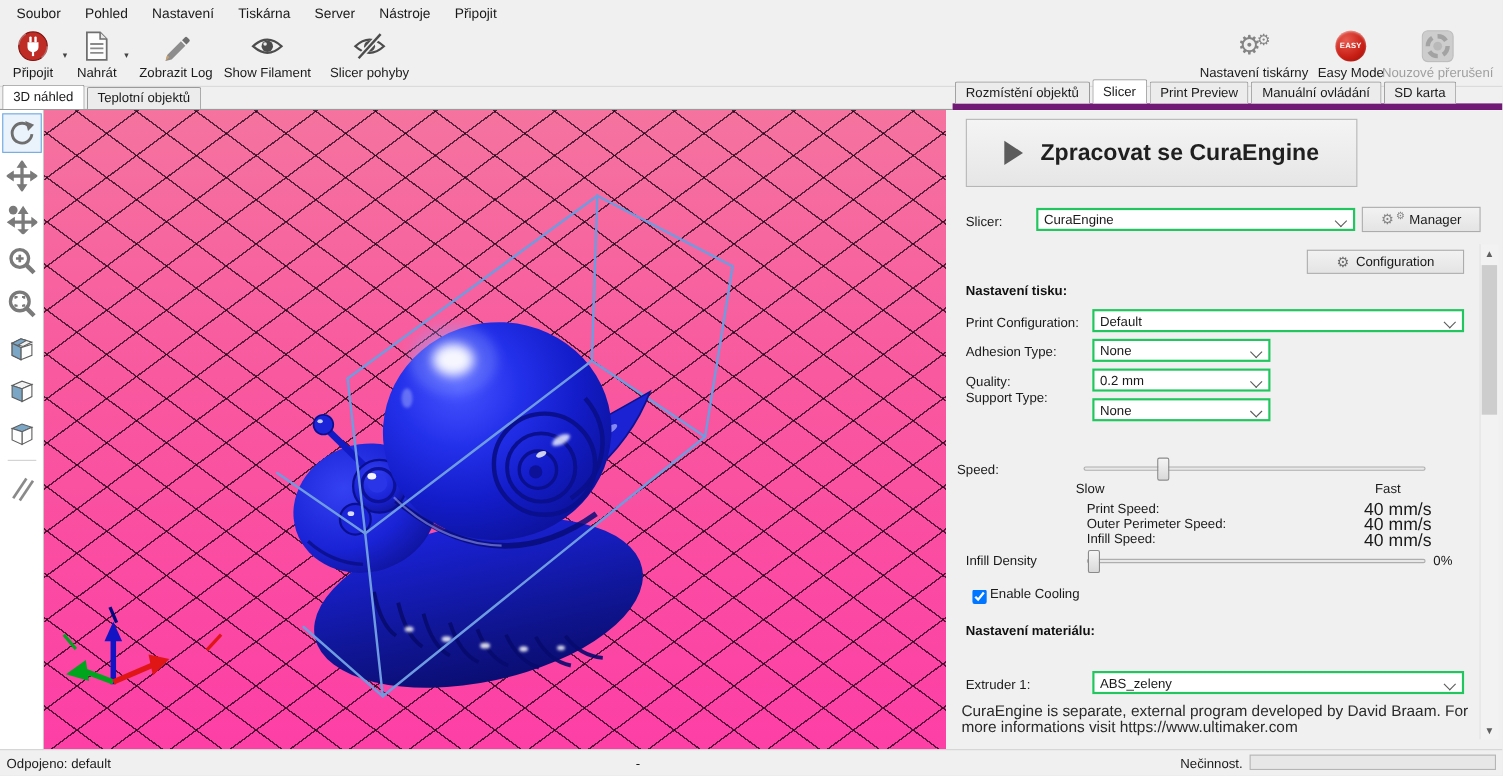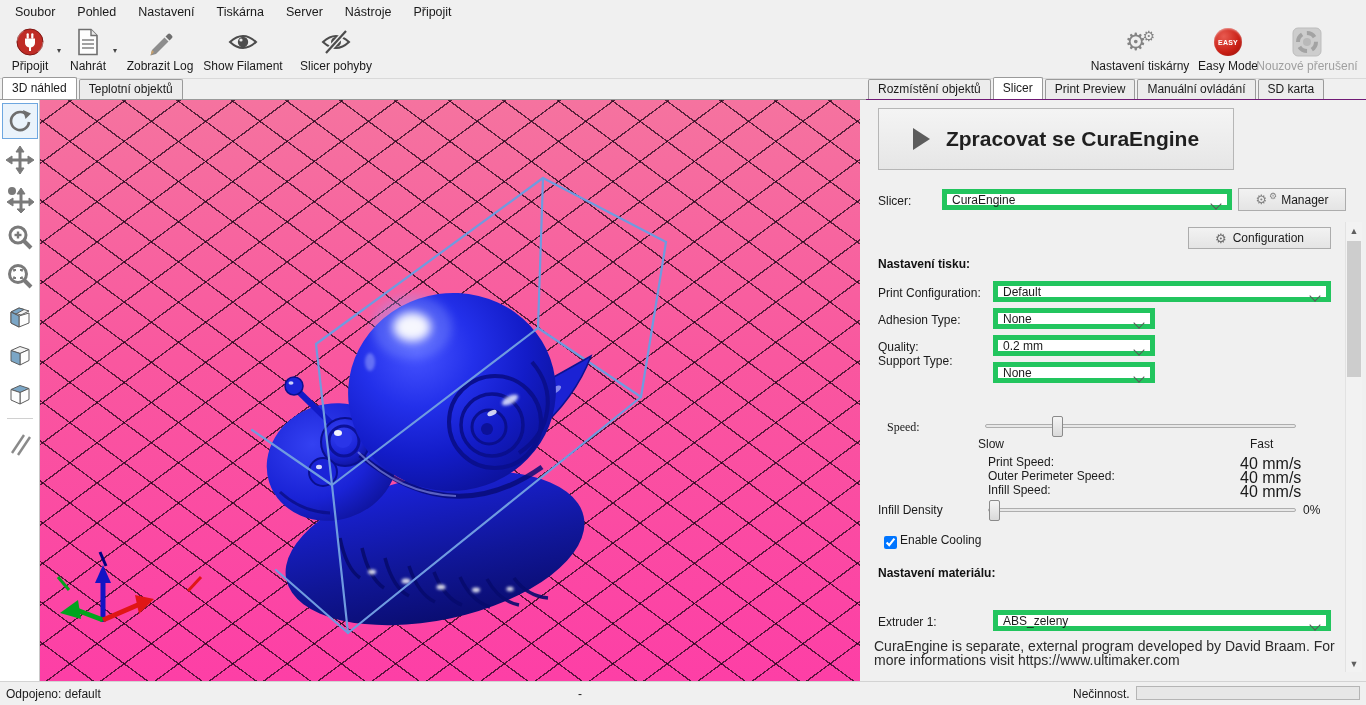--- a/index.html
+++ b/index.html
@@ -19,21 +19,21 @@
   .tbtn.disabled .tlabel{color:#9f9f9f;}
   .caret{position:absolute;top:22px;font-size:8px;color:#444;}
   .gear-glyph{color:#848484;line-height:1;}
   .easyball{width:28px;height:28px;border-radius:50%;
             background:radial-gradient(circle at 35% 30%,#e85a50,#c81e14 60%,#8f0d08);
             color:#fff;font-weight:bold;font-size:7px;display:flex;align-items:center;justify-content:center;
             letter-spacing:.2px;box-shadow:inset 0 1px 2px rgba(255,255,255,.5);}
   
   .tabstrip{position:absolute;top:79px;height:21px;display:flex;align-items:flex-end;}
   #tabs-left{left:0;width:866px;border-bottom:1px solid #9a9a9a;box-sizing:border-box;}
-  #tabs-right{left:866px;width:500px;border-bottom:1px solid #701a75;box-sizing:border-box;}
+  #tabs-right{left:866px;width:500px;border-bottom:6px solid #701a75;box-sizing:border-box;}
   .tab{height:19px;line-height:19px;padding:0 9px;border:1px solid #9a9a9a;border-bottom:none;
        background:#ececec;margin-left:2px;font-size:12px;white-space:nowrap;cursor:default;
        border-top-left-radius:2px;border-top-right-radius:2px;}
   .tab.active{background:#ffffff;height:21px;line-height:21px;position:relative;z-index:3;}
   
   #toolcol{position:absolute;left:0;top:100px;width:40px;height:581px;background:#ffffff;
            border-right:1px solid #c9c9c9;box-sizing:border-box;}
   .vtool{width:34px;height:34px;margin:3px auto 2px auto;display:flex;align-items:center;justify-content:center;border:1px solid transparent;}
   .vtool.selected{border:1px solid #6da7e0;background:#eaf3fb;}
   .vsep{width:26px;height:1px;background:#d0d0d0;margin:6px auto;}
@@ -48,21 +48,21 @@
   #panel{position:absolute;left:866px;top:100px;width:500px;height:581px;background:#f0f0f0;}
   .wbtn{background:linear-gradient(180deg,#f2f2f2,#e4e4e4);border:1px solid #acacac;
         display:flex;align-items:center;justify-content:center;box-sizing:border-box;font-size:12px;cursor:default;}
   #slice-btn{position:absolute;left:12px;top:8px;width:354px;height:60px;border:1px solid #b6b6b6;
              background:linear-gradient(180deg,#f4f4f4,#e6e6e6);display:flex;align-items:center;justify-content:center;gap:16px;}
   #slice-btn .playtri{width:0;height:0;border-left:17px solid #5c5c5c;border-top:11px solid transparent;border-bottom:11px solid transparent;}
   #slice-btn .slabel{font-size:21px;font-weight:bold;color:#1f1f1f;}
   #cancel-btn{position:absolute;left:374px;top:8px;width:114px;height:60px;background:#d9d9d9;border:1px solid #c3c3c3;
               color:#9d9d9d;font-size:15px;font-weight:bold;display:flex;align-items:center;justify-content:center;}
   .flabel{position:absolute;font-size:12px;color:#1a1a1a;white-space:nowrap;}
-  .combo{position:absolute;height:21px;background:#fff;border:5px solid #22c55e;box-sizing:border-box;
+  .combo{position:absolute;height:21px;background:#fff;border:2px solid #22c55e;box-sizing:border-box;
          display:flex;align-items:center;padding-left:5px;font-size:12px;cursor:default;}
   .combo .chev{position:absolute;right:7px;top:6px;width:7px;height:7px;border-right:1.4px solid #5a5a5a;
                border-bottom:1.4px solid #5a5a5a;transform:rotate(45deg);}
   .hdr{position:absolute;font-size:12px;font-weight:bold;color:#111;}
   .slider-track{position:absolute;height:4px;background:#e8e8e8;border:1px solid #aeaeae;box-sizing:border-box;border-radius:2px;}
   .slider-thumb{position:absolute;top:-9px;width:11px;height:21px;background:linear-gradient(180deg,#f5f5f5,#d9d9d9);
                 border:1px solid #8a8a8a;border-radius:2px;box-sizing:border-box;}
   .spdrow-label{position:absolute;font-size:12px;color:#1a1a1a;}
   .spdrow-val{position:absolute;font-size:16px;color:#1a1a1a;}
   #cooling-box{position:absolute;left:14px;top:433px;width:13px;height:13px;}
@@ -435,21 +435,21 @@
       <span>0.2 mm</span>
         <span class="chev"></span>
     </div>
 
     <span class="flabel" style="left:12px;top:254px;">Support Type:</span>
     <div class="combo" style="left:127px;top:262px;width:162px;">
       <span>None</span>
         <span class="chev"></span>
     </div>
 
-    <span class="flabel" style="left:21px;top:320px;font-family:Liberation Serif, serif;">Speed:</span>
+    <span class="flabel" style="left:4px;top:320px;">Speed:</span>
     <div class="slider-track" style="left:119px;top:324px;width:311px;">
       <div class="slider-thumb" style="left: calc(23% - 5px);"></div>
     </div>
     <span class="flabel" style="left:112px;top:337px;">Slow</span>
     <span class="flabel" style="left:384px;top:337px;">Fast</span>
 
     <span class="spdrow-label" style="left:122px;top:355px;">Print Speed:</span>
     <span class="spdrow-val" style="left:374px;top:355px;">40 mm/s</span>
     <span class="spdrow-label" style="left:122px;top:369px;">Outer Perimeter Speed:</span>
     <span class="spdrow-val" style="left:374px;top:369px;">40 mm/s</span>

